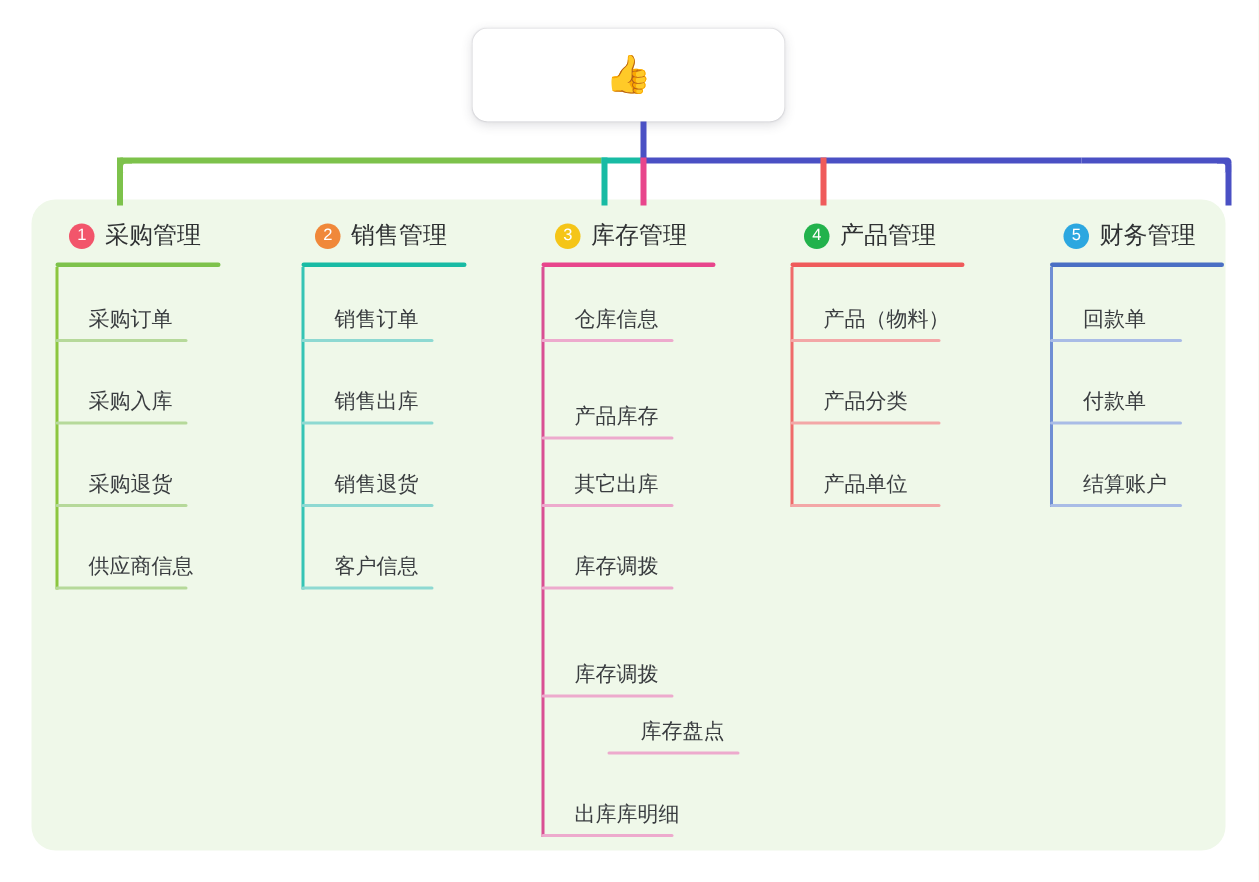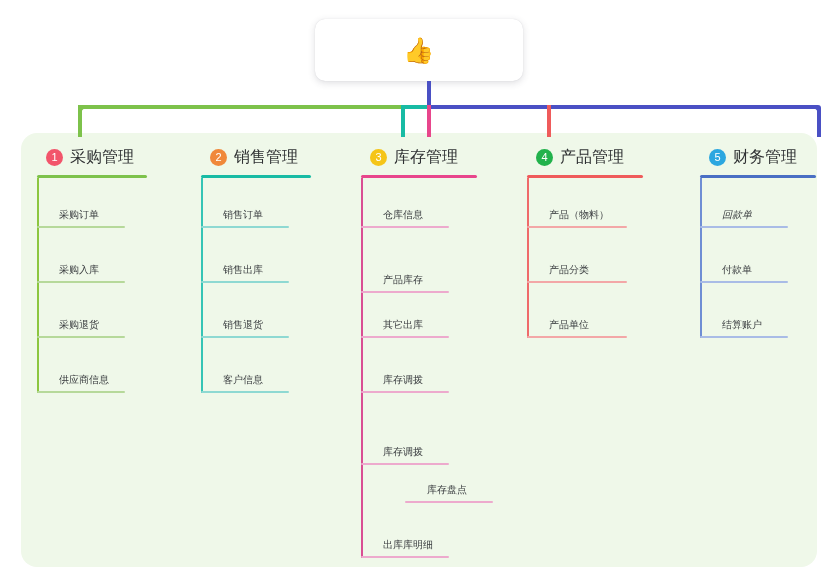--- a/index.html
+++ b/index.html
@@ -58,21 +58,21 @@
     flex:none;font-family:"Liberation Sans",sans-serif;
   }
   .head-label{font-size:16px;color:#2f3133;white-space:nowrap;}
   .head-rule{position:absolute;left:0;top:30px;height:3px;border-radius:2px;}
 
   .spine{position:absolute;left:0;top:33px;width:2px;}
 
   .leaf{position:absolute;height:40px;}
   .leaf-label{
     position:absolute;left:22px;bottom:6px;
-    font-size:10px;color:#3a3d40;white-space:nowrap;
+    font-size:14px;color:#3a3d40;white-space:nowrap;
   }
   .leaf-rule{position:absolute;left:0;bottom:0;height:2px;border-radius:1px;}
 </style>
 </head>
 <body>
 
 <div id="stage">
 
   <div class="panel"></div>
 
@@ -198,21 +198,21 @@
           <div class="leaf-rule" style="width: 100px; background: rgb(243, 167, 167);"></div>
         </div>
       </div>
       <div class="col" style="left: 700px;">
         <div class="col-head">
           <span class="badge" style="background: rgb(44, 167, 224);">5</span>
           <span class="head-label">财务管理</span>
         </div>
         <div class="head-rule" style="width: 116px; background: rgb(74, 111, 196);"></div>
         <div class="spine" style="height: 160px; background: rgb(111, 142, 212);"></div>
-        <div class="leaf" style="top: 43px; width: 88px; font-style: italic;">
+        <div class="leaf" style="top: 43px; width: 88px;">
           <span class="leaf-label">回款单</span>
           <div class="leaf-rule" style="width: 88px; background: rgb(169, 188, 230);"></div>
         </div>
         <div class="leaf" style="top: 98px; width: 88px;">
           <span class="leaf-label">付款单</span>
           <div class="leaf-rule" style="width: 88px; background: rgb(169, 188, 230);"></div>
         </div>
         <div class="leaf" style="top: 153px; width: 88px; padding-left: 18px;">
           <span class="leaf-label">结算账户</span>
           <div class="leaf-rule" style="width: 88px; background: rgb(169, 188, 230);"></div>

